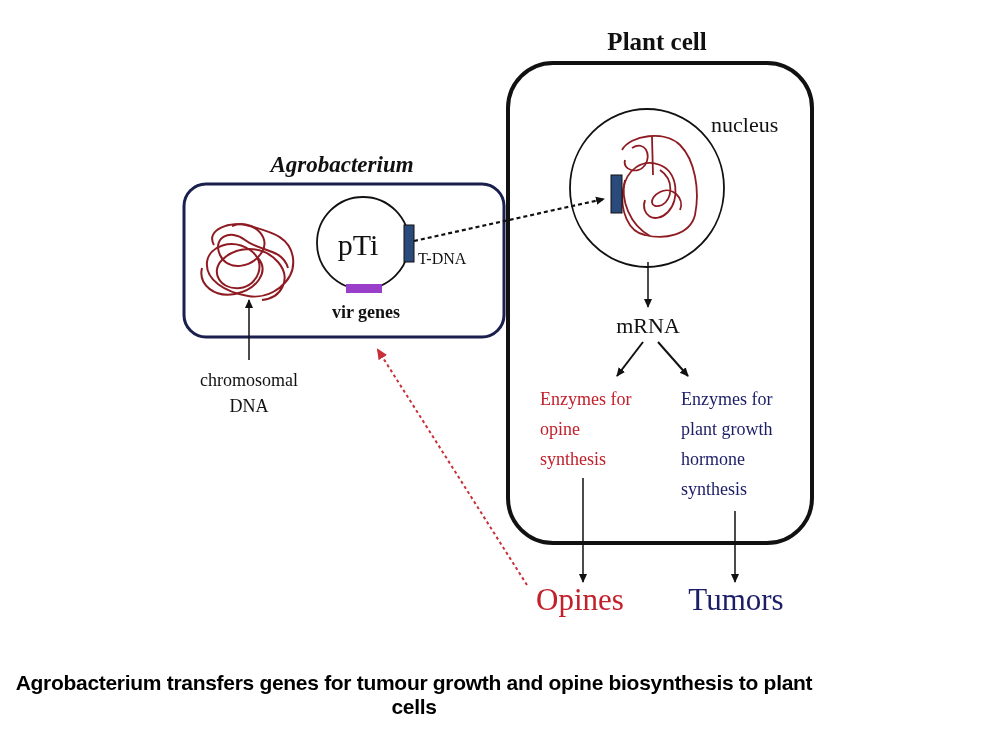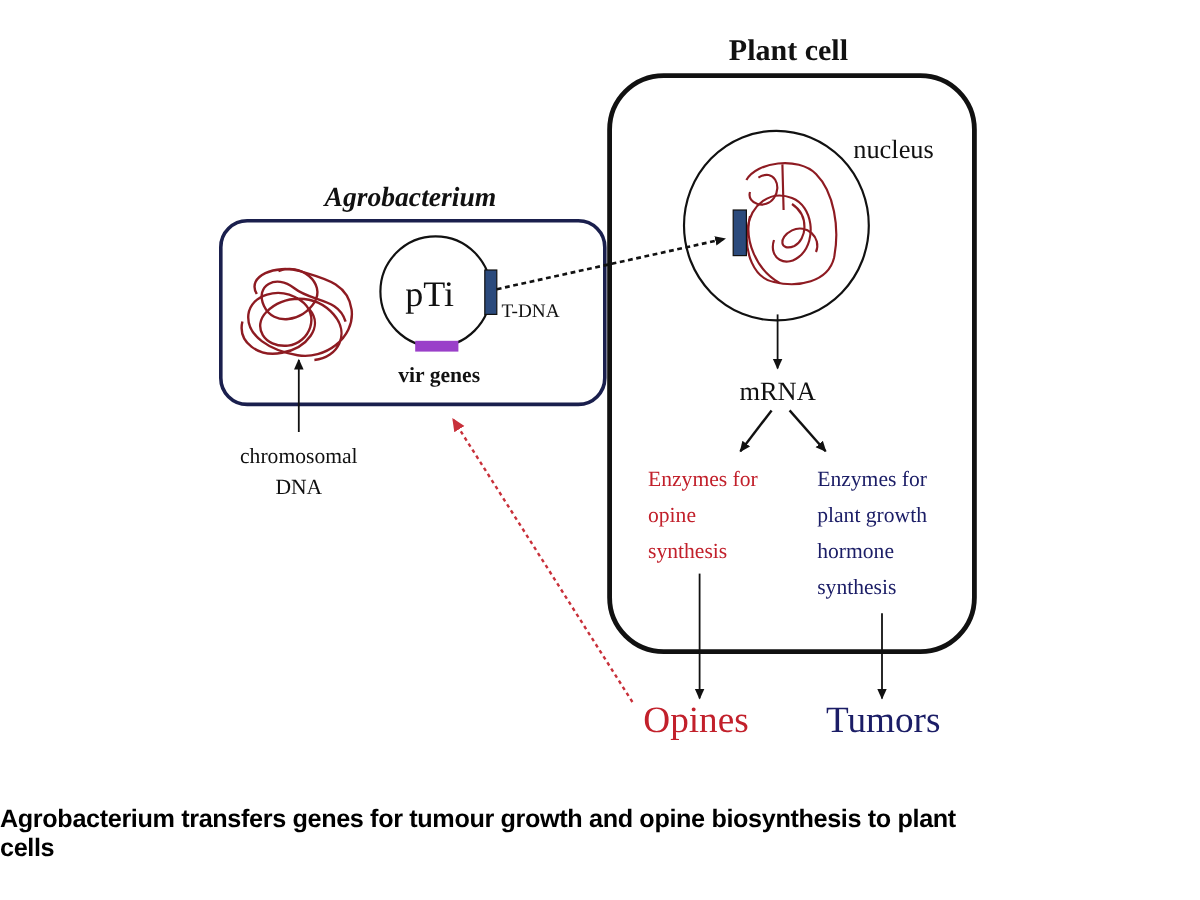--- a/index.html
+++ b/index.html
@@ -1,20 +1,20 @@
 <!DOCTYPE html>
 <html><head>
   <meta charset="utf-8">
   <style>
     html, body { margin: 0; padding: 0; background: #ffffff; }
     body { width: 1000px; height: 750px; position: relative; overflow: hidden; }
     #diagram { position: absolute; left: 0; top: 0; width: 1000px; height: 750px; }
     .serif { font-family: "Liberation Serif", "DejaVu Serif", serif; }
     .caption {
-      position: absolute; left: 0; top: 671px; width: 828px; 
+      position: absolute; left: 0; top: 671px; width: 828px; text-align: center;
       font-family: "Liberation Sans", "DejaVu Sans", sans-serif;
       font-weight: bold; font-size: 21px; color: #000; letter-spacing: -0.3px;
     }
   </style>
 </head>
 <body>
 
 <svg id="diagram" viewBox="0 0 1000 750" xmlns="http://www.w3.org/2000/svg">
   <defs>
     <marker id="ah-black" markerWidth="10" markerHeight="10" refX="8" refY="5" orient="auto" markerUnits="userSpaceOnUse">

